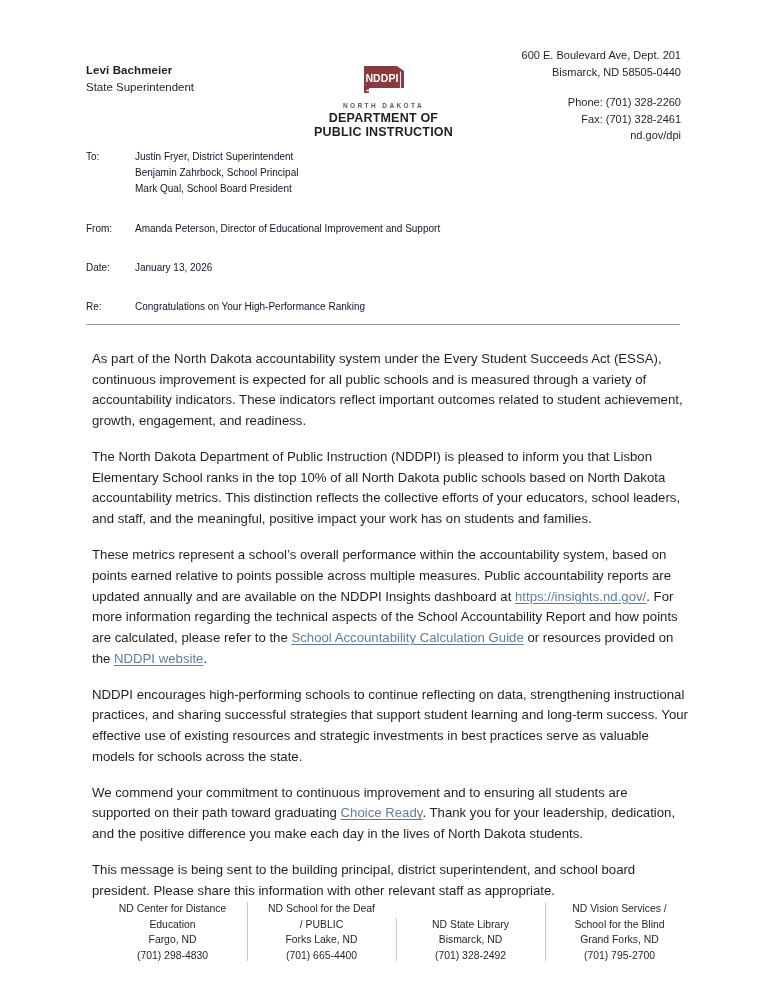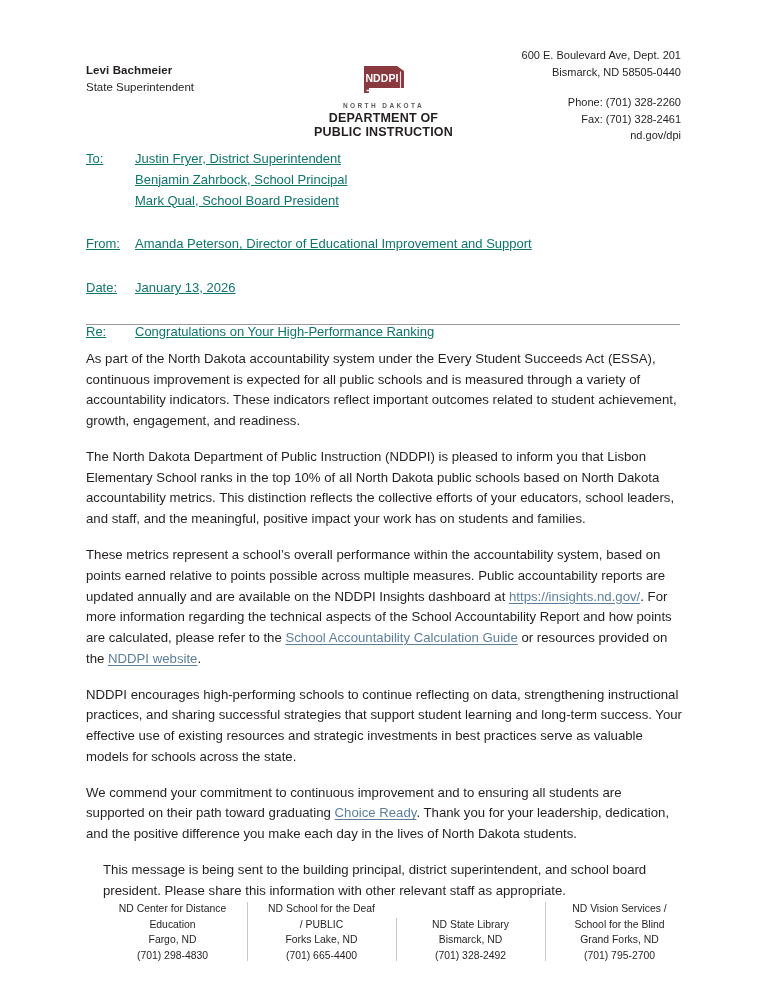--- a/index.html
+++ b/index.html
@@ -100,24 +100,23 @@
     line-height: 1.5;
   }
   .lh-right .gap { height: 14px; }
 
   
   .memo {
     position: absolute;
     top: 149px;
     left: 86px;
     right: 86px;
-    font-size: 13px;
+    font-size: 10px;
     line-height: 1.52;
-    color: #0f766e;
-    text-decoration: underline;
+    color: #0f172a;
   }
   .memo-row {
     display: flex;
     align-items: flex-start;
   }
   .memo-row + .memo-row { margin-top: 24px; }
   .memo-label {
     width: 49px;
     flex: 0 0 49px;
   }
@@ -130,31 +129,31 @@
     left: 86px;
     width: 594px;
     height: 0;
     border-top: 1.2px solid #9b9b9b;
   }
 
   
   .body-copy {
     position: absolute;
     top: 349px;
-    left: 86px;
+    left: 92px;
     width: 596px;
     font-size: 13.2px;
     line-height: 1.565;
     color: #231f20;
   }
   .body-copy p {
     margin: 0 0 15.5px 0;
     text-align: left;
   }
-  .body-copy p:last-child { margin-bottom: 0; margin-left: 17px; }
+  .body-copy p:last-child { margin-bottom: 0; }
 
   a.doclink {
     color: #5d7f9c;
     text-decoration: underline;
     text-underline-offset: 1.5px;
   }
 
   
   .footer {
     position: absolute;

